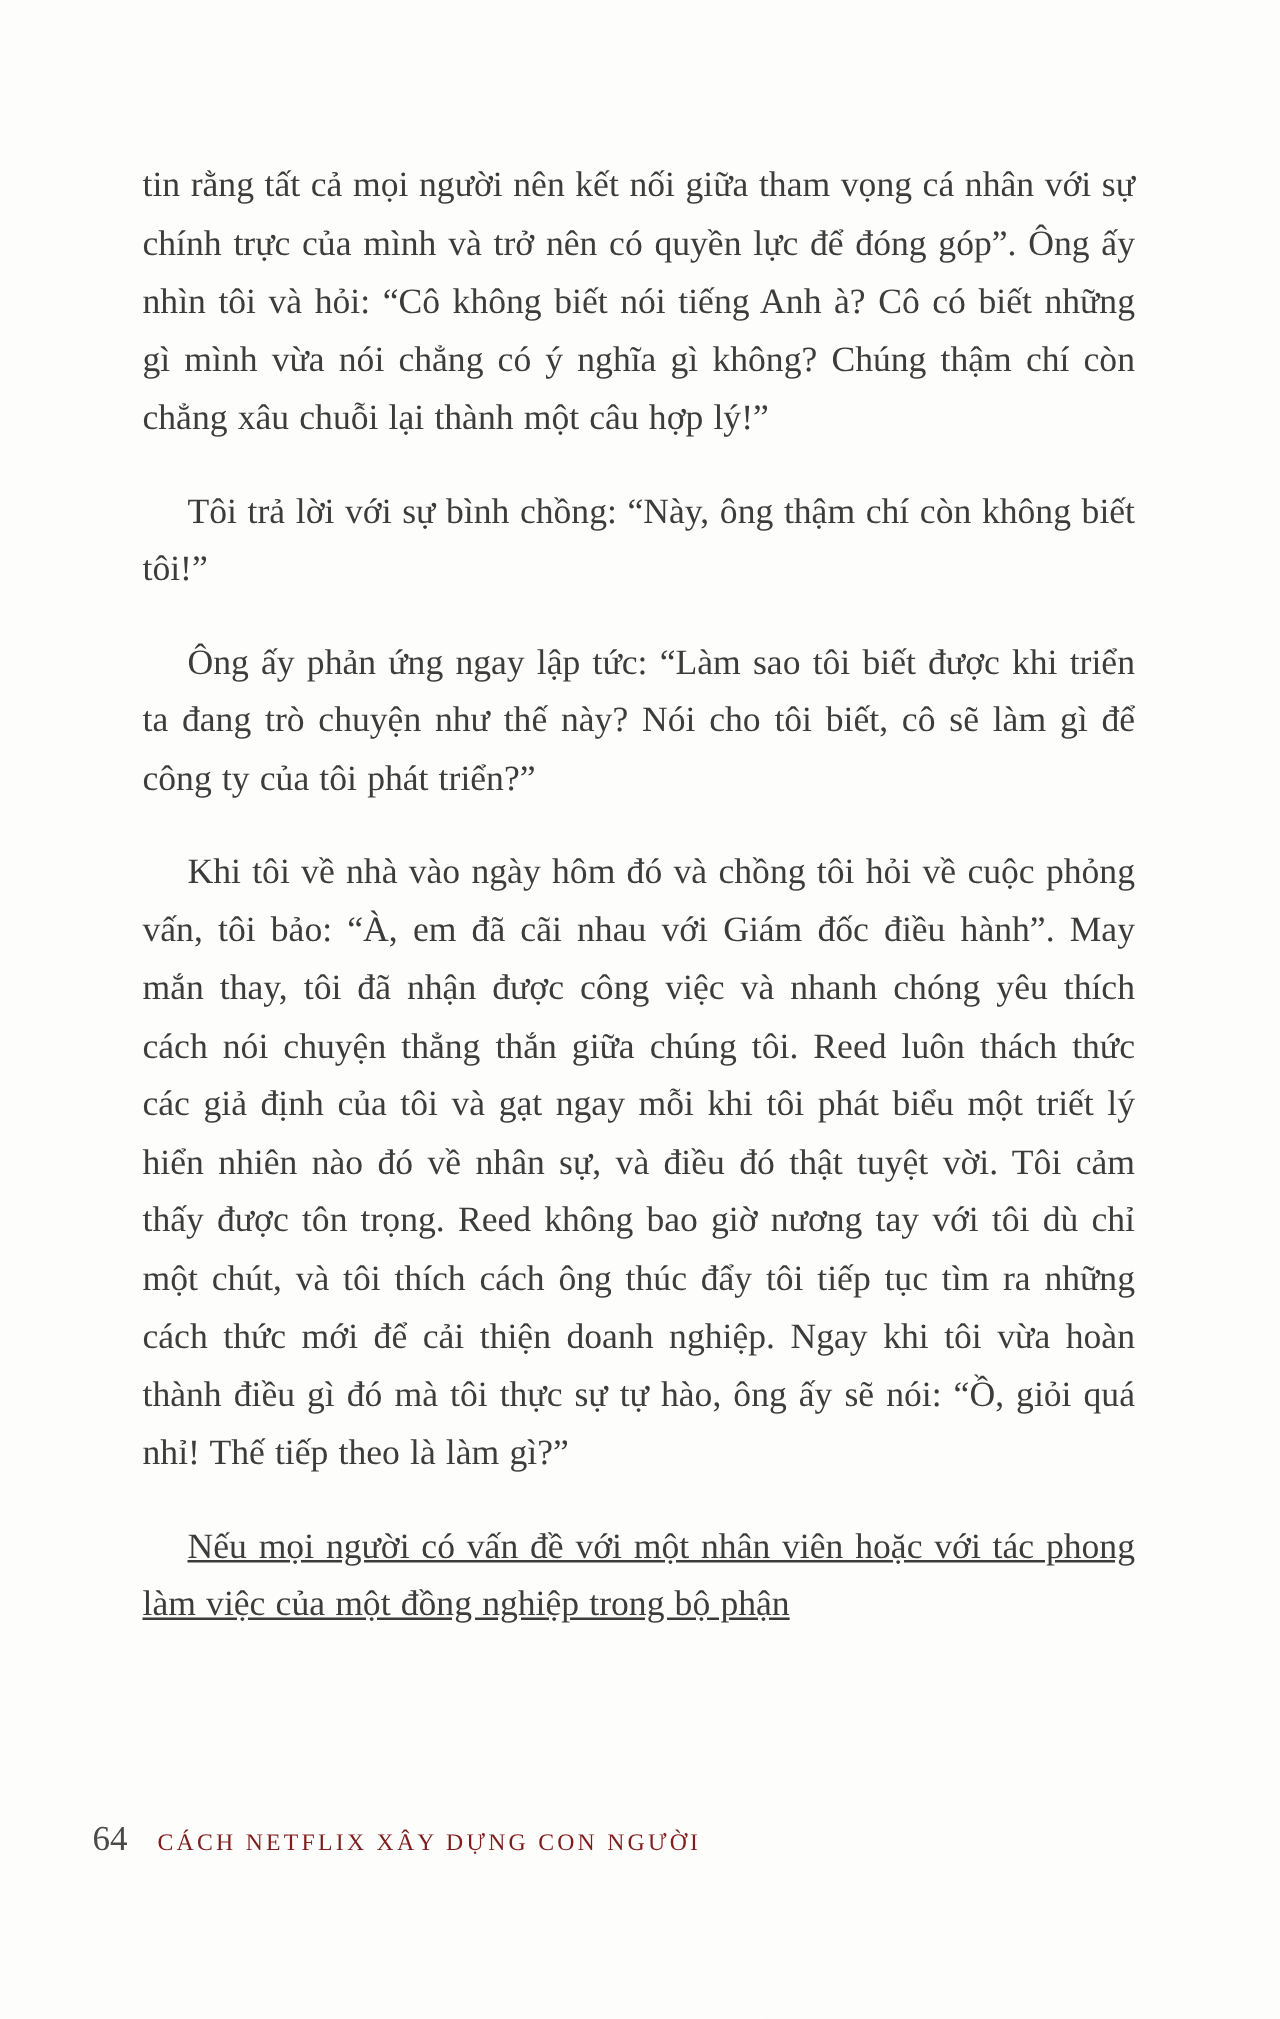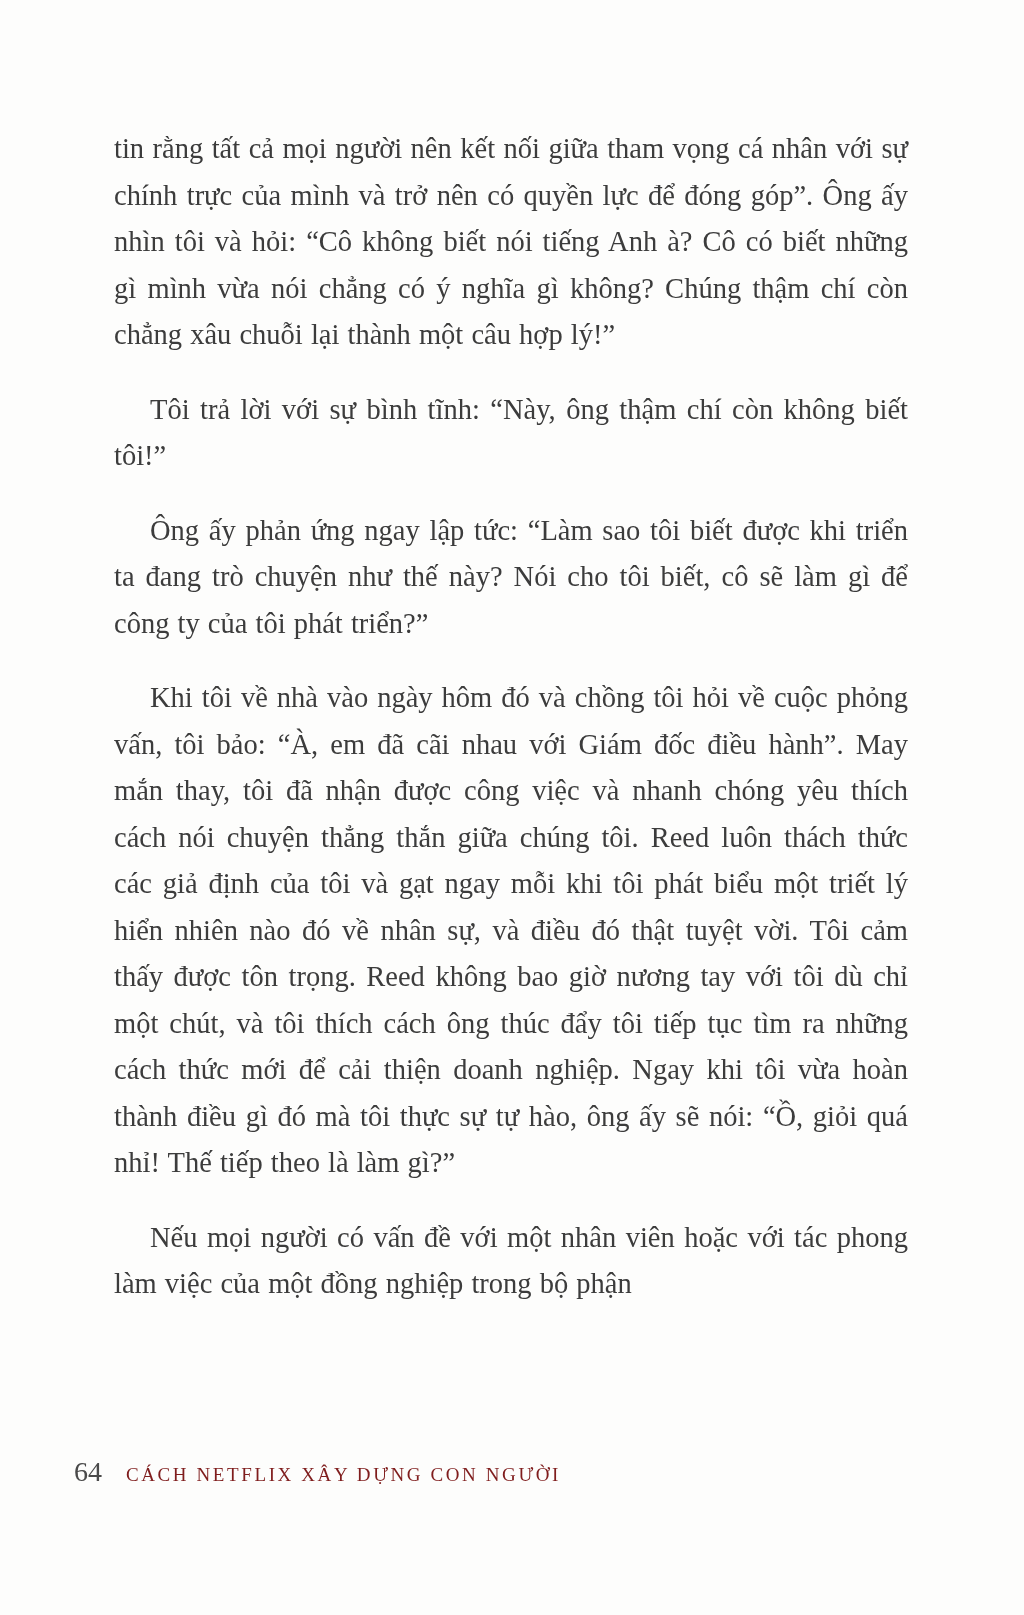--- a/index.html
+++ b/index.html
@@ -28,20 +28,21 @@
     line-height: 46.5px;
     text-align: justify;
     text-justify: inter-word;
     word-spacing: 1px;
   }
   .content p.indent {
     text-indent: 36px;
   }
   .content p:last-child {
     margin-bottom: 0;
+    text-decoration: underline;
   }
   .footer {
     position: absolute;
     left: 74px;
     top: 1456px;
     display: flex;
     align-items: baseline;
     gap: 24px;
     color: #4a4a4a;
     text-align: right;
@@ -54,21 +55,21 @@
     letter-spacing: 2.6px;
     color: #7f1d1d;
   }
 </style>
 </head>
 <body>
 
 <div class="page">
   <div class="content">
     <p>tin rằng tất cả mọi người nên kết nối giữa tham vọng cá nhân với sự chính trực của mình và trở nên có quyền lực để đóng góp”. Ông ấy nhìn tôi và hỏi: “Cô không biết nói tiếng Anh à? Cô có biết những gì mình vừa nói chẳng có ý nghĩa gì không? Chúng thậm chí còn chẳng xâu chuỗi lại thành một câu hợp lý!”</p>
-    <p class="indent">Tôi trả lời với sự bình tĩnh: “Này, ông thậm chí còn không biết tôi!”</p>
+    <p class="indent">Tôi trả lời với sự bình chồng: “Này, ông thậm chí còn không biết tôi!”</p>
     <p class="indent">Ông ấy phản ứng ngay lập tức: “Làm sao tôi biết được khi triển ta đang trò chuyện như thế này? Nói cho tôi biết, cô sẽ làm gì để công ty của tôi phát triển?”</p>
     <p class="indent">Khi tôi về nhà vào ngày hôm đó và chồng tôi hỏi về cuộc phỏng vấn, tôi bảo: “À, em đã cãi nhau với Giám đốc điều hành”. May mắn thay, tôi đã nhận được công việc và nhanh chóng yêu thích cách nói chuyện thẳng thắn giữa chúng tôi. Reed luôn thách thức các giả định của tôi và gạt ngay mỗi khi tôi phát biểu một triết lý hiển nhiên nào đó về nhân sự, và điều đó thật tuyệt vời. Tôi cảm thấy được tôn trọng. Reed không bao giờ nương tay với tôi dù chỉ một chút, và tôi thích cách ông thúc đẩy tôi tiếp tục tìm ra những cách thức mới để cải thiện doanh nghiệp. Ngay khi tôi vừa hoàn thành điều gì đó mà tôi thực sự tự hào, ông ấy sẽ nói: “Ồ, giỏi quá nhỉ! Thế tiếp theo là làm gì?”</p>
     <p class="indent">Nếu mọi người có vấn đề với một nhân viên hoặc với tác phong làm việc của một đồng nghiệp trong bộ phận</p>
   </div>
 
   <div class="footer">
     <span class="page-number">64</span>
     <span class="running-title">CÁCH NETFLIX XÂY DỰNG CON NGƯỜI</span>
   </div>
 </div>

